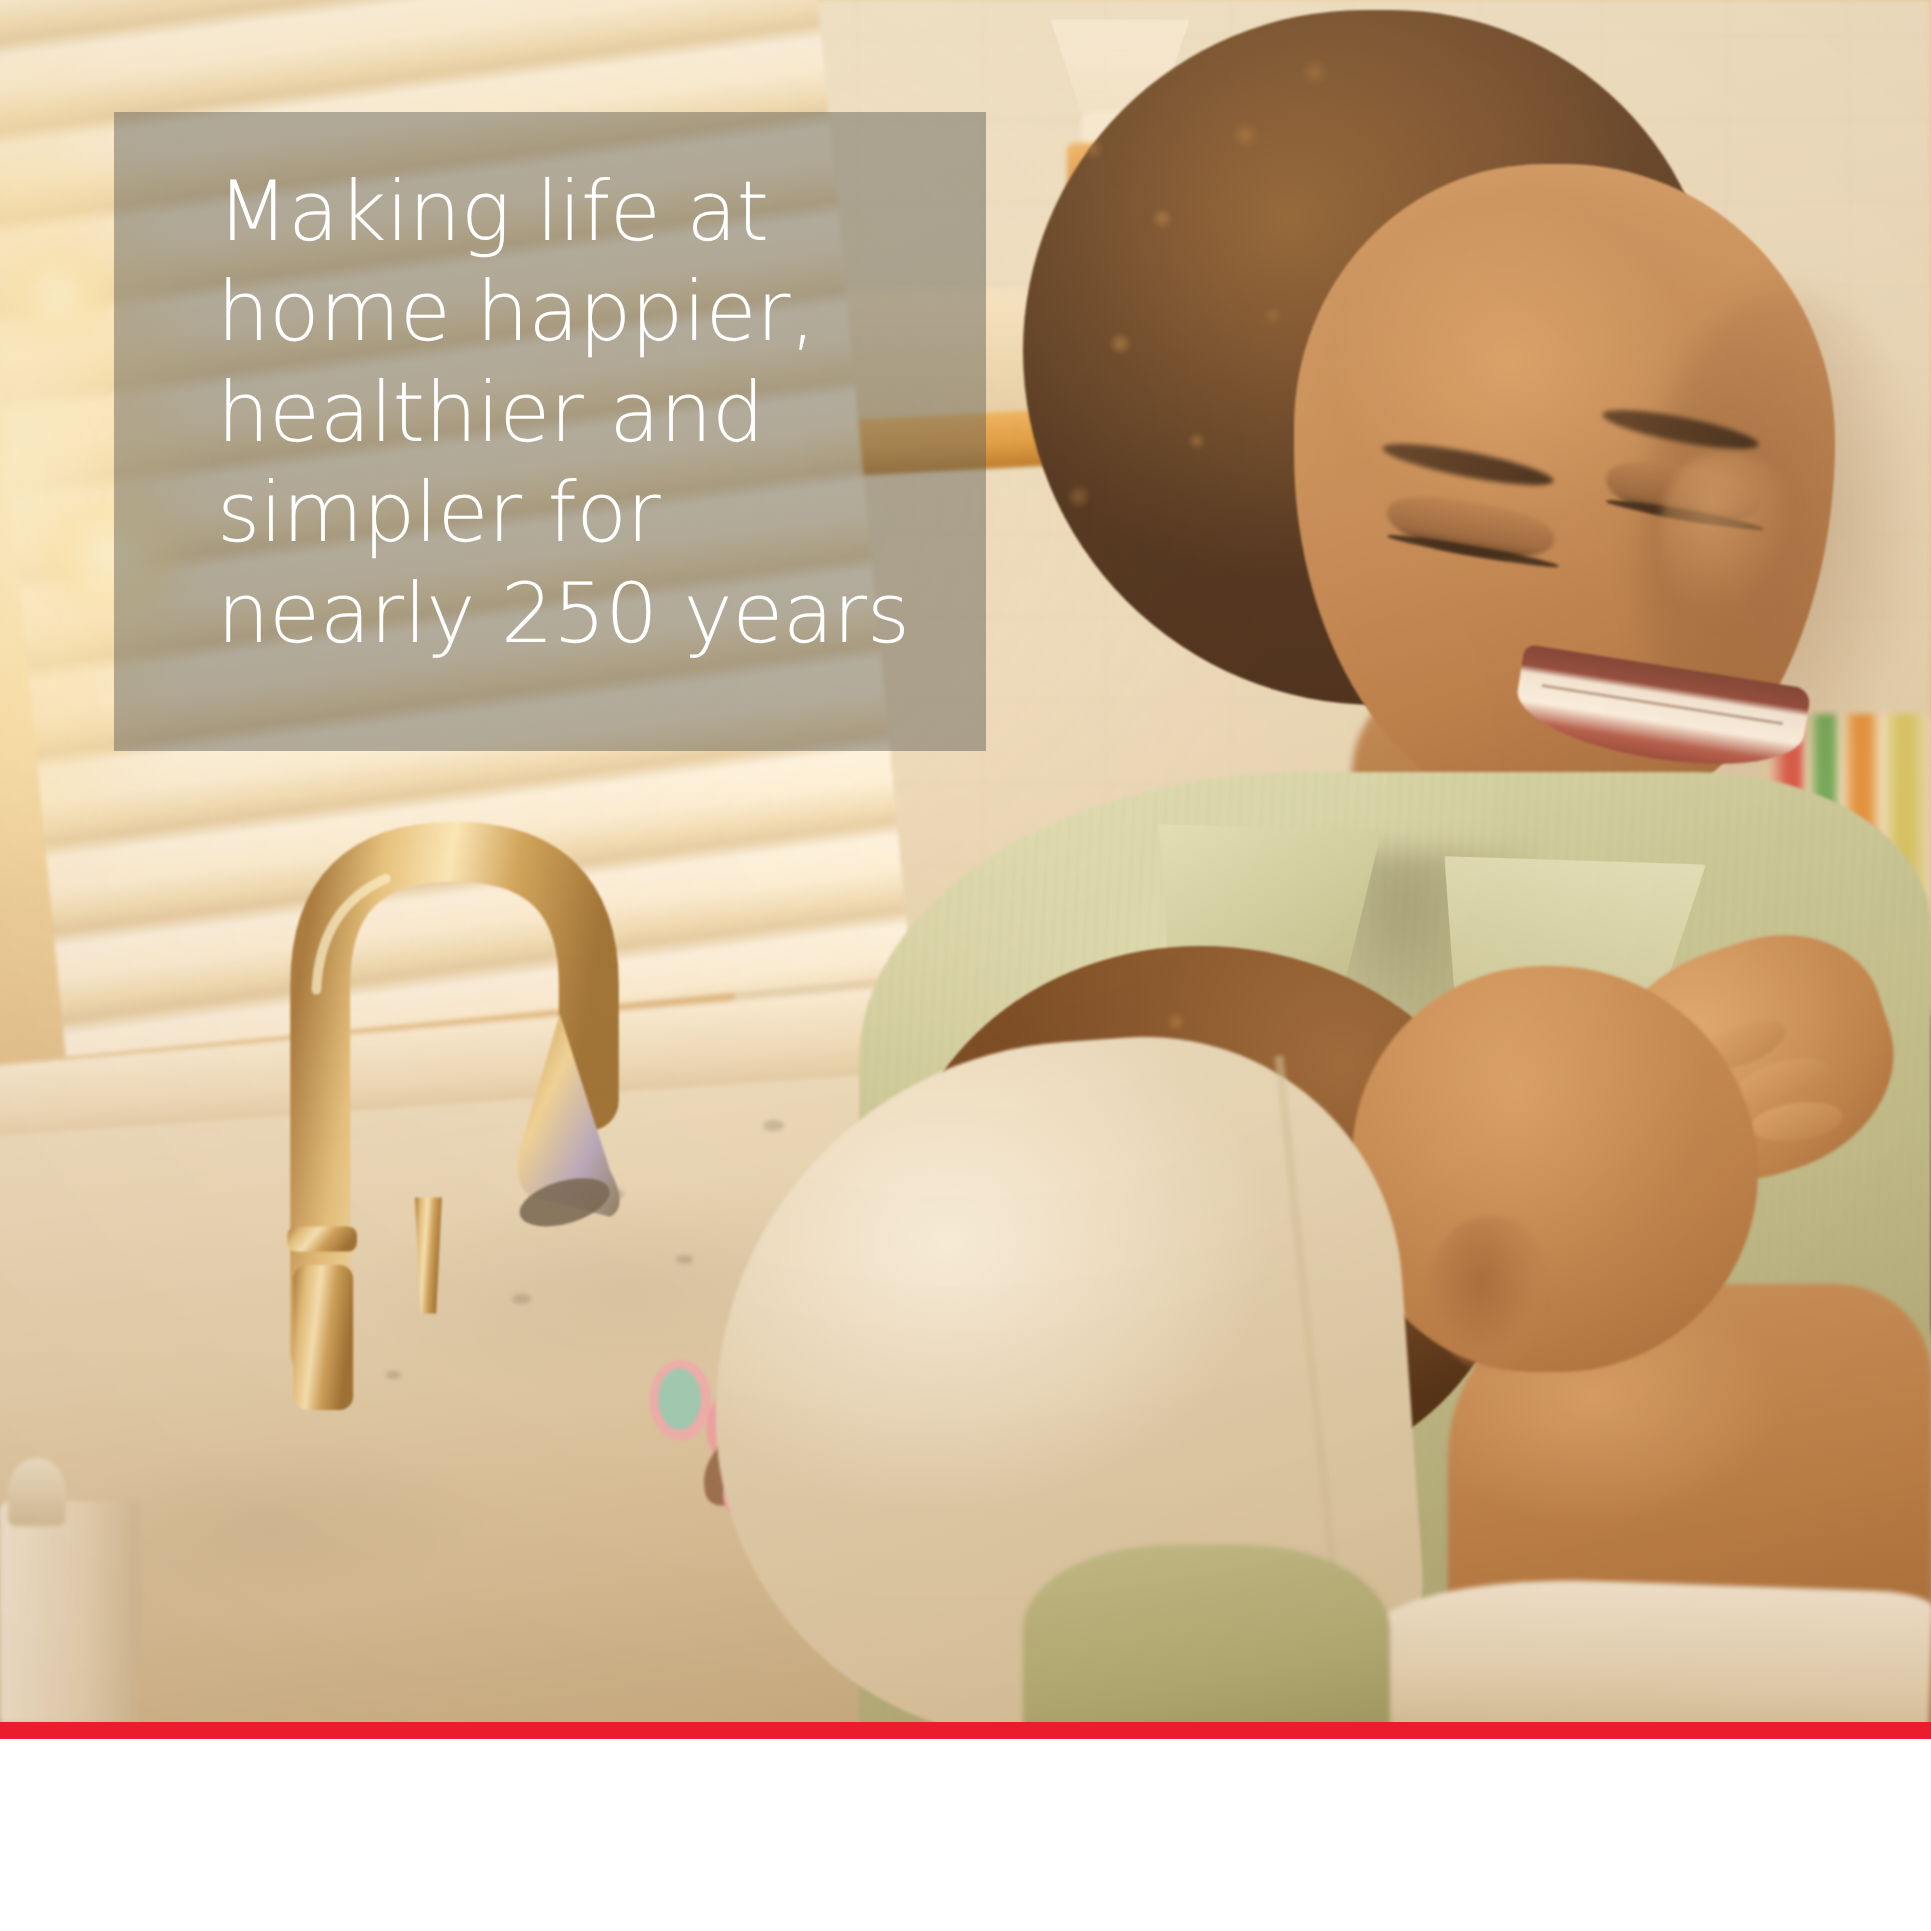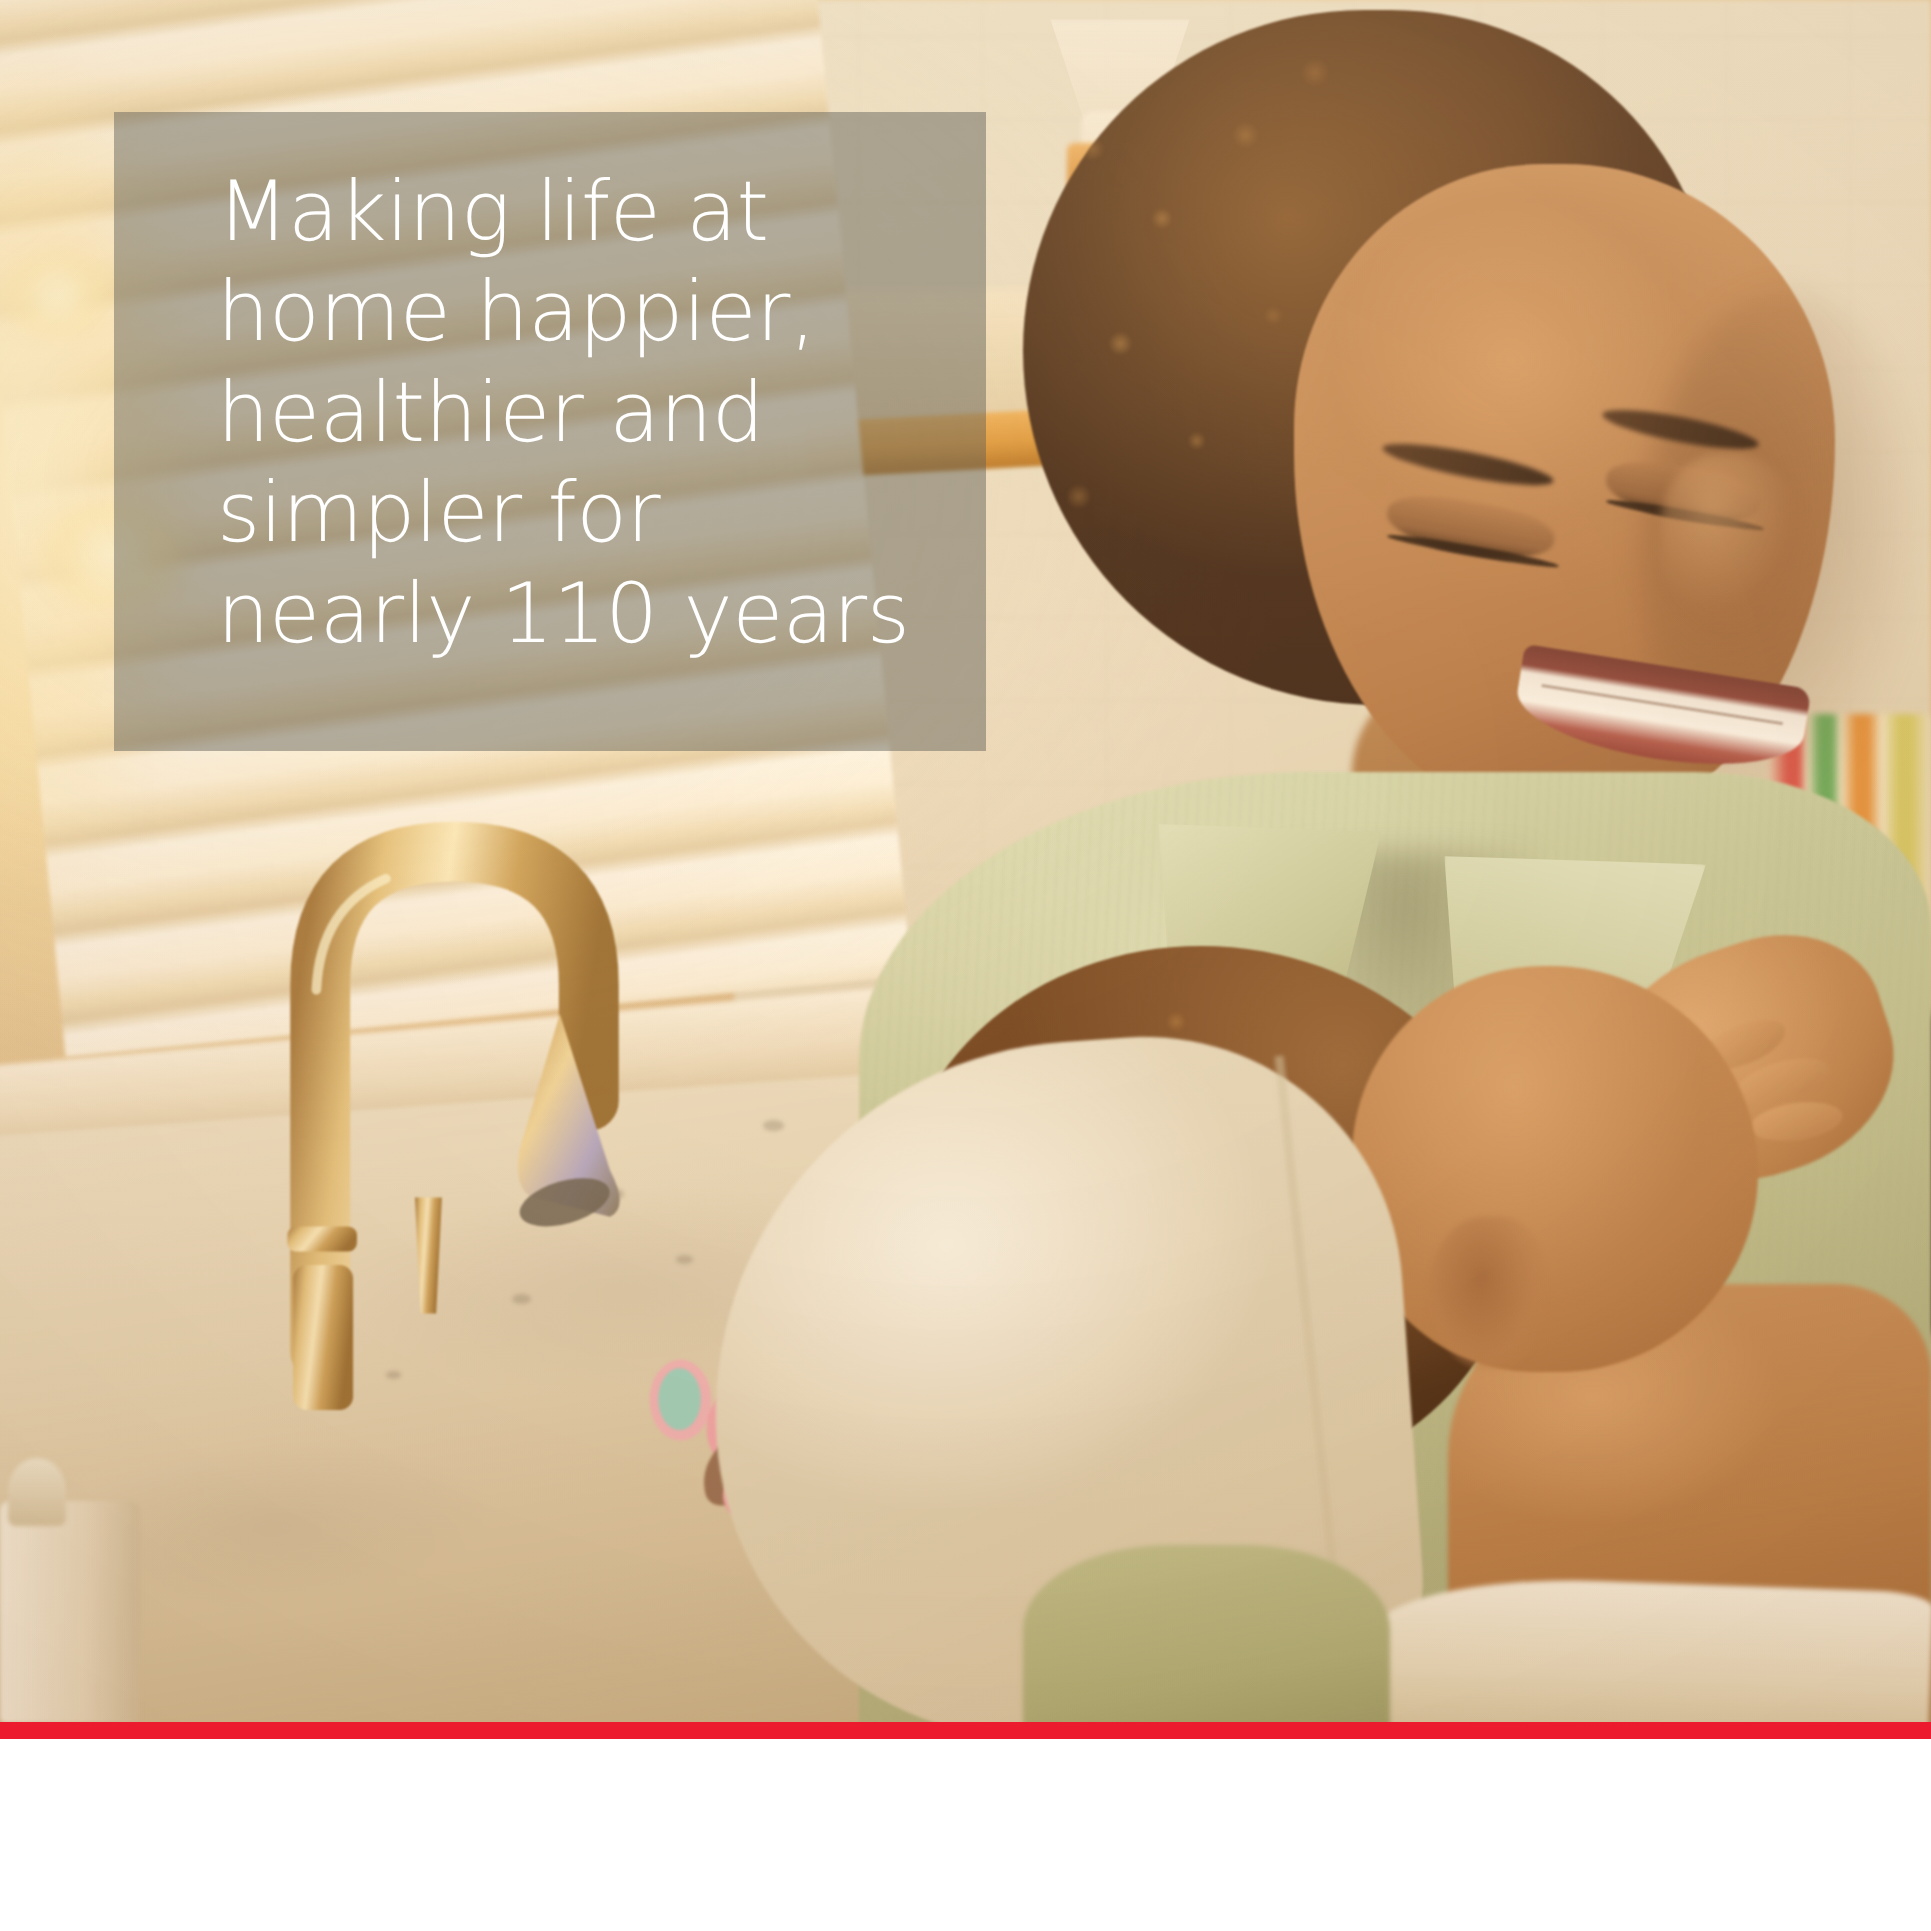--- a/index.html
+++ b/index.html
@@ -731,21 +731,21 @@
     <div class="baby-leg"></div>
 
     <div class="grade"></div>
     <div class="grade2"></div>
 
     <div class="overlay-box"></div>
     <div class="overlay-text">Making life at
 home happier,
 healthier and
 simpler for
-nearly 110 years</div>
+nearly 250 years</div>
 
   </div>
 
   <div class="red-bar"></div>
   <div class="footer">
     
   </div>
 
 </div>
 

